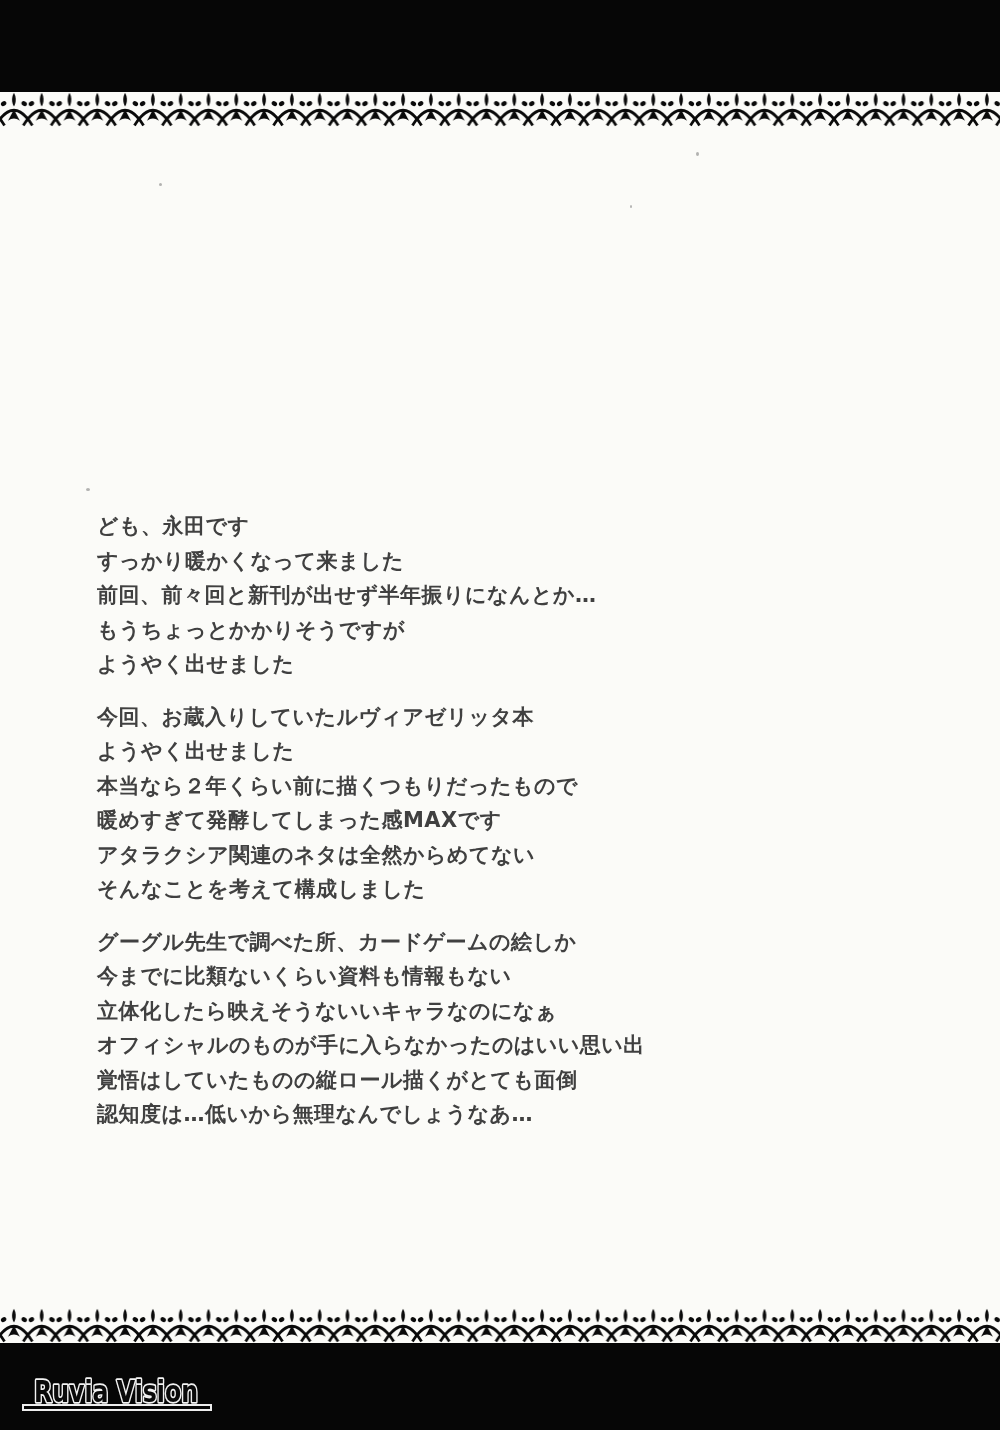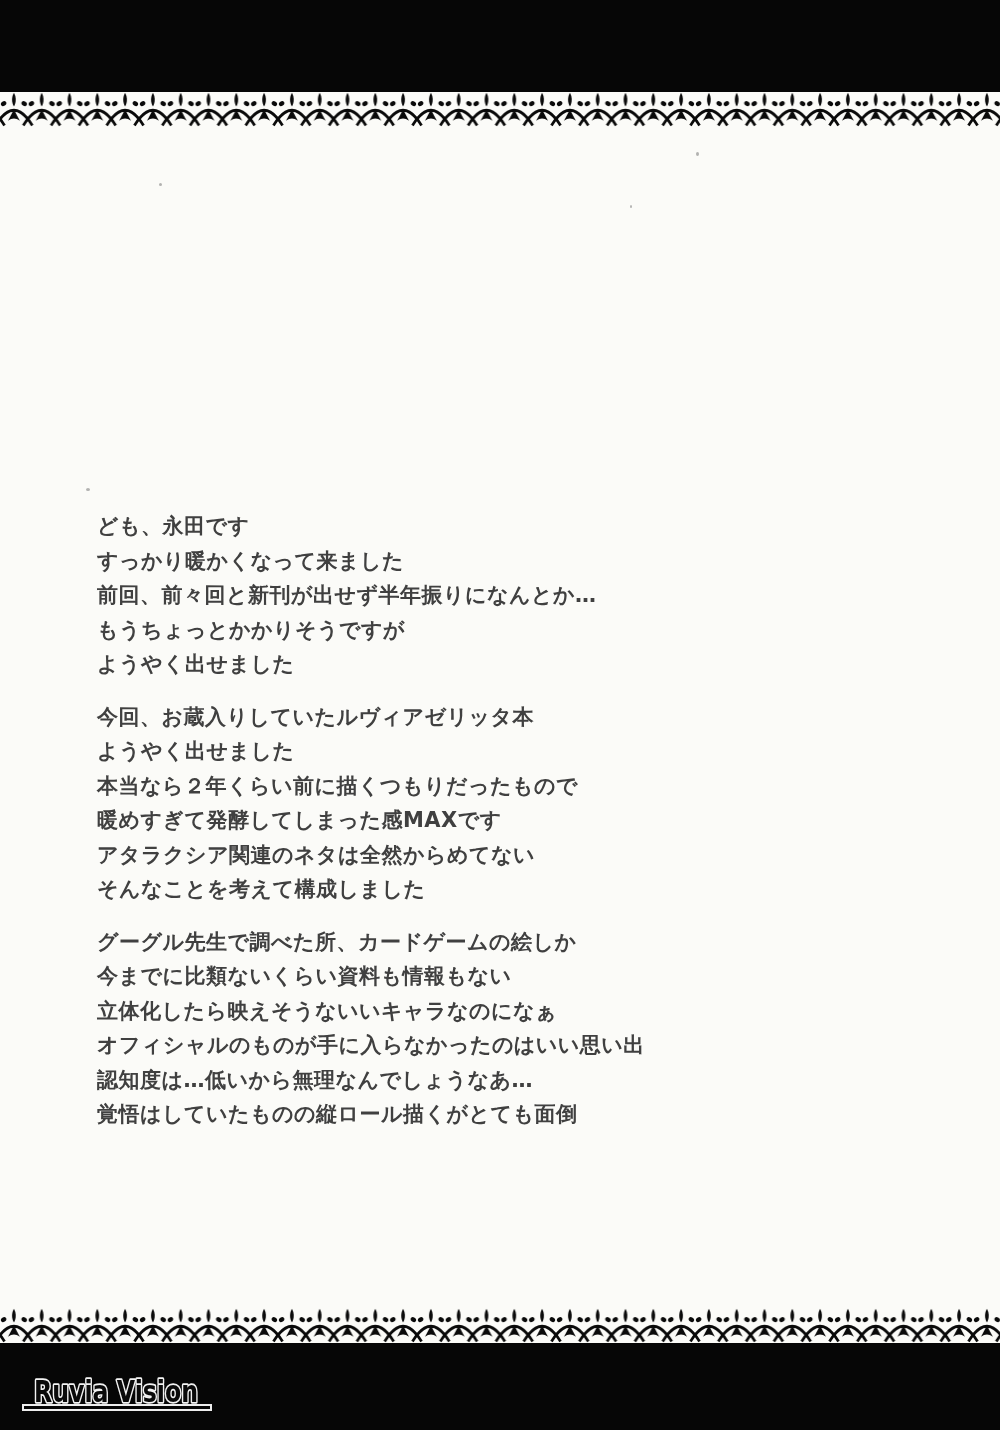--- a/index.html
+++ b/index.html
@@ -107,22 +107,22 @@
       <div class="line">本当なら２年くらい前に描くつもりだったもので</div>
       <div class="line">暖めすぎて発酵してしまった感MAXです</div>
       <div class="line">アタラクシア関連のネタは全然からめてない</div>
       <div class="line">そんなことを考えて構成しました</div>
     </div>
     <div class="para">
       <div class="line">グーグル先生で調べた所、カードゲームの絵しか</div>
       <div class="line">今までに比類ないくらい資料も情報もない</div>
       <div class="line">立体化したら映えそうないいキャラなのになぁ</div>
       <div class="line">オフィシャルのものが手に入らなかったのはいい思い出</div>
+      <div class="line">覚悟はしていたものの縦ロール描くがとても面倒</div>
       <div class="line">認知度は…低いから無理なんでしょうなあ…</div>
-      <div class="line">覚悟はしていたものの縦ロール描くがとても面倒</div>
     </div>
   </main>
 
   <svg class="lace lace-bottom" viewBox="0 0 1000 35">
     <defs>
       <pattern id="laceBottom" width="27.8" height="35" patternUnits="userSpaceOnUse">
         <path d="M13.9,0.8 C11.5,5 11.4,10.6 13.9,14.6 C16.4,10.6 16.3,5 13.9,0.8 Z" fill="#0a0a0a"></path>
         <ellipse cx="3.6" cy="11.6" rx="2.9" ry="2.2" transform="rotate(-35 3.6 11.6)" fill="#0a0a0a"></ellipse>
         <ellipse cx="24.2" cy="11.6" rx="2.9" ry="2.2" transform="rotate(35 24.2 11.6)" fill="#0a0a0a"></ellipse>
         <path d="M-4.5,33.5 Q13.9,3 32.3,33.5" fill="none" stroke="#0a0a0a" stroke-width="2.8"></path>

